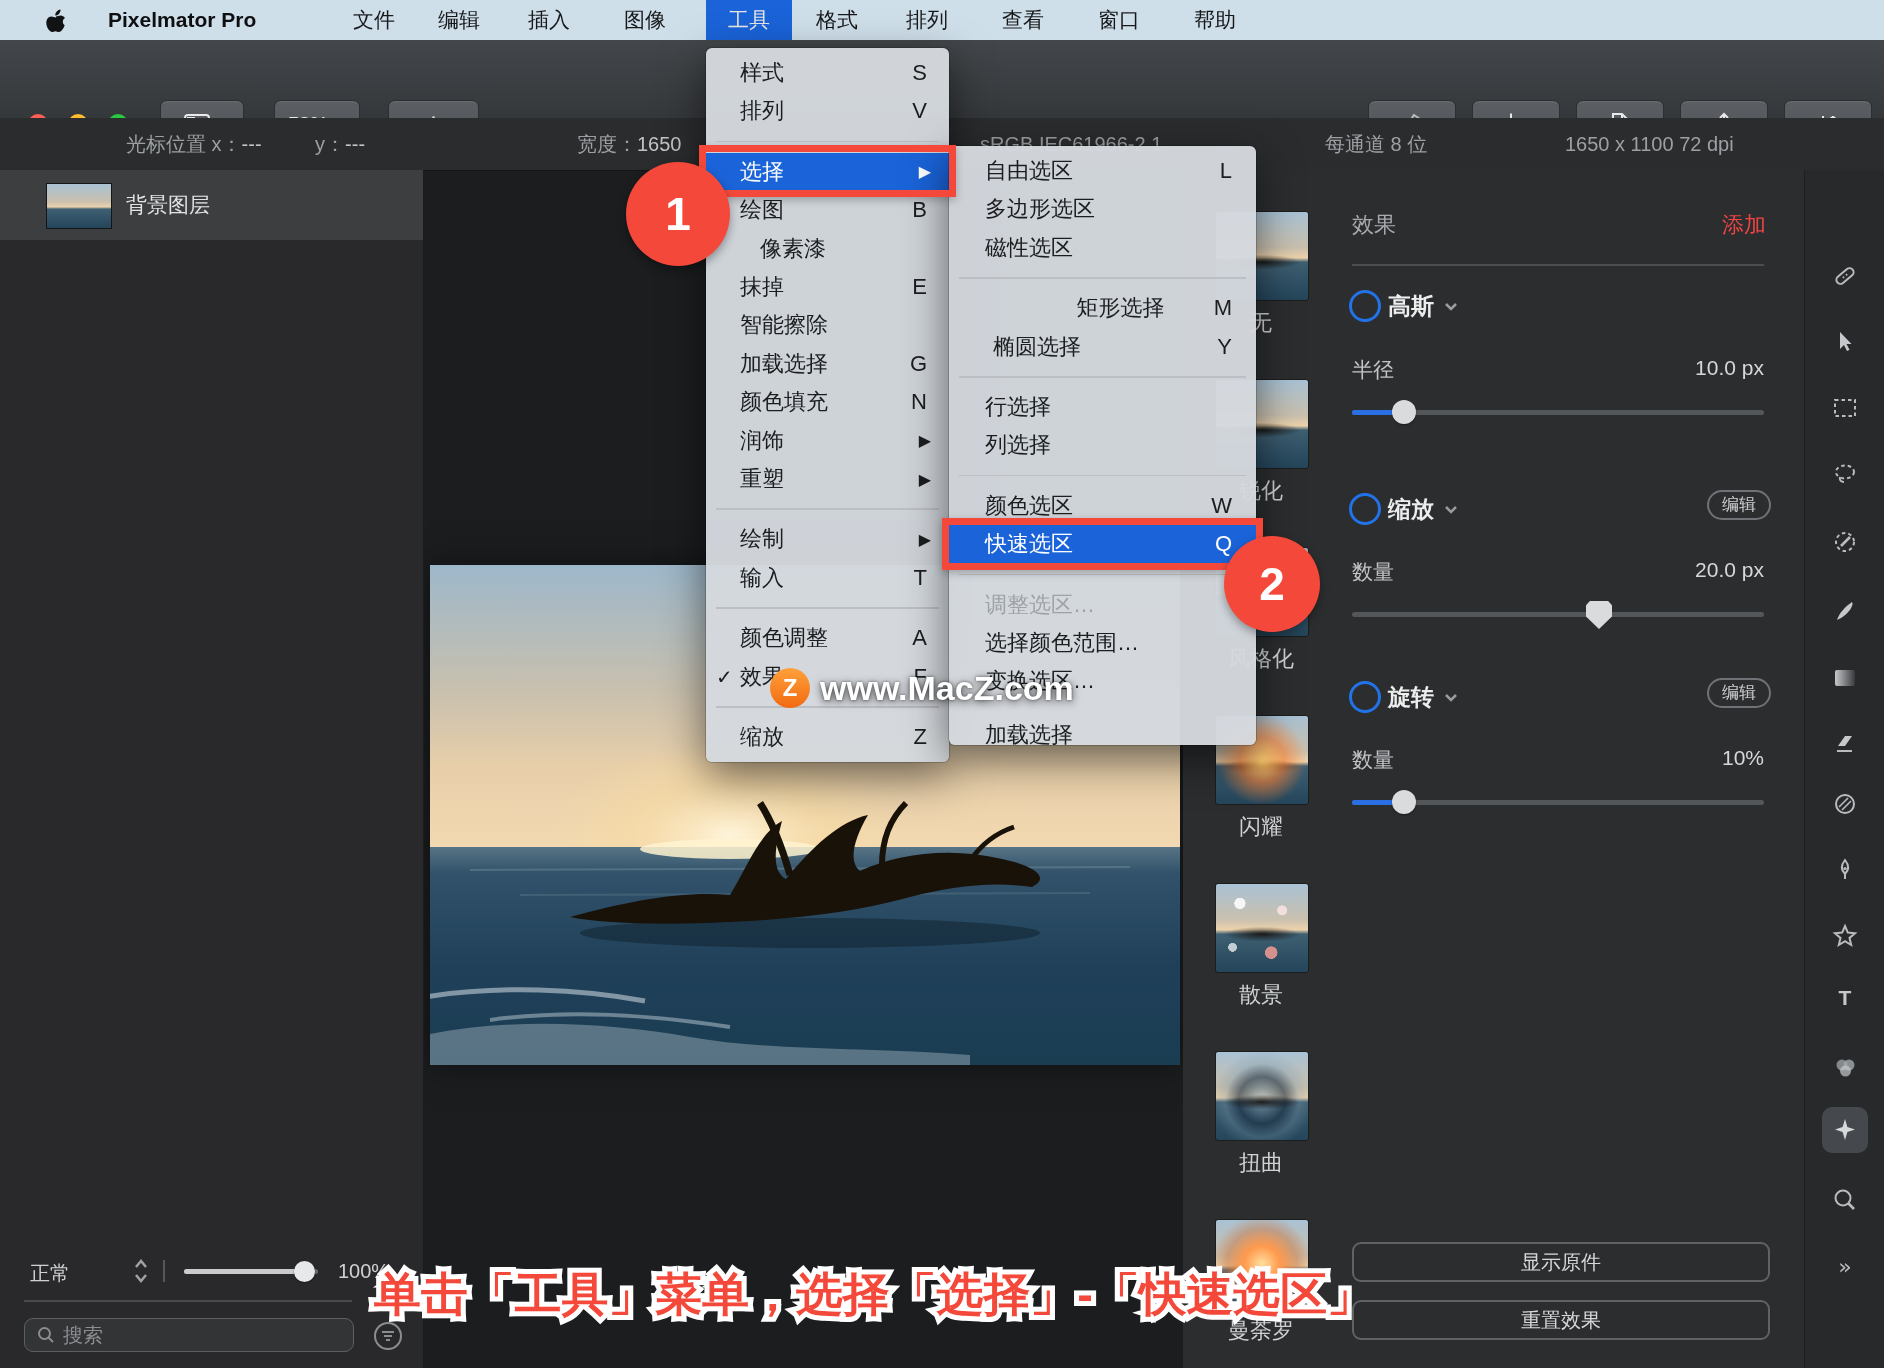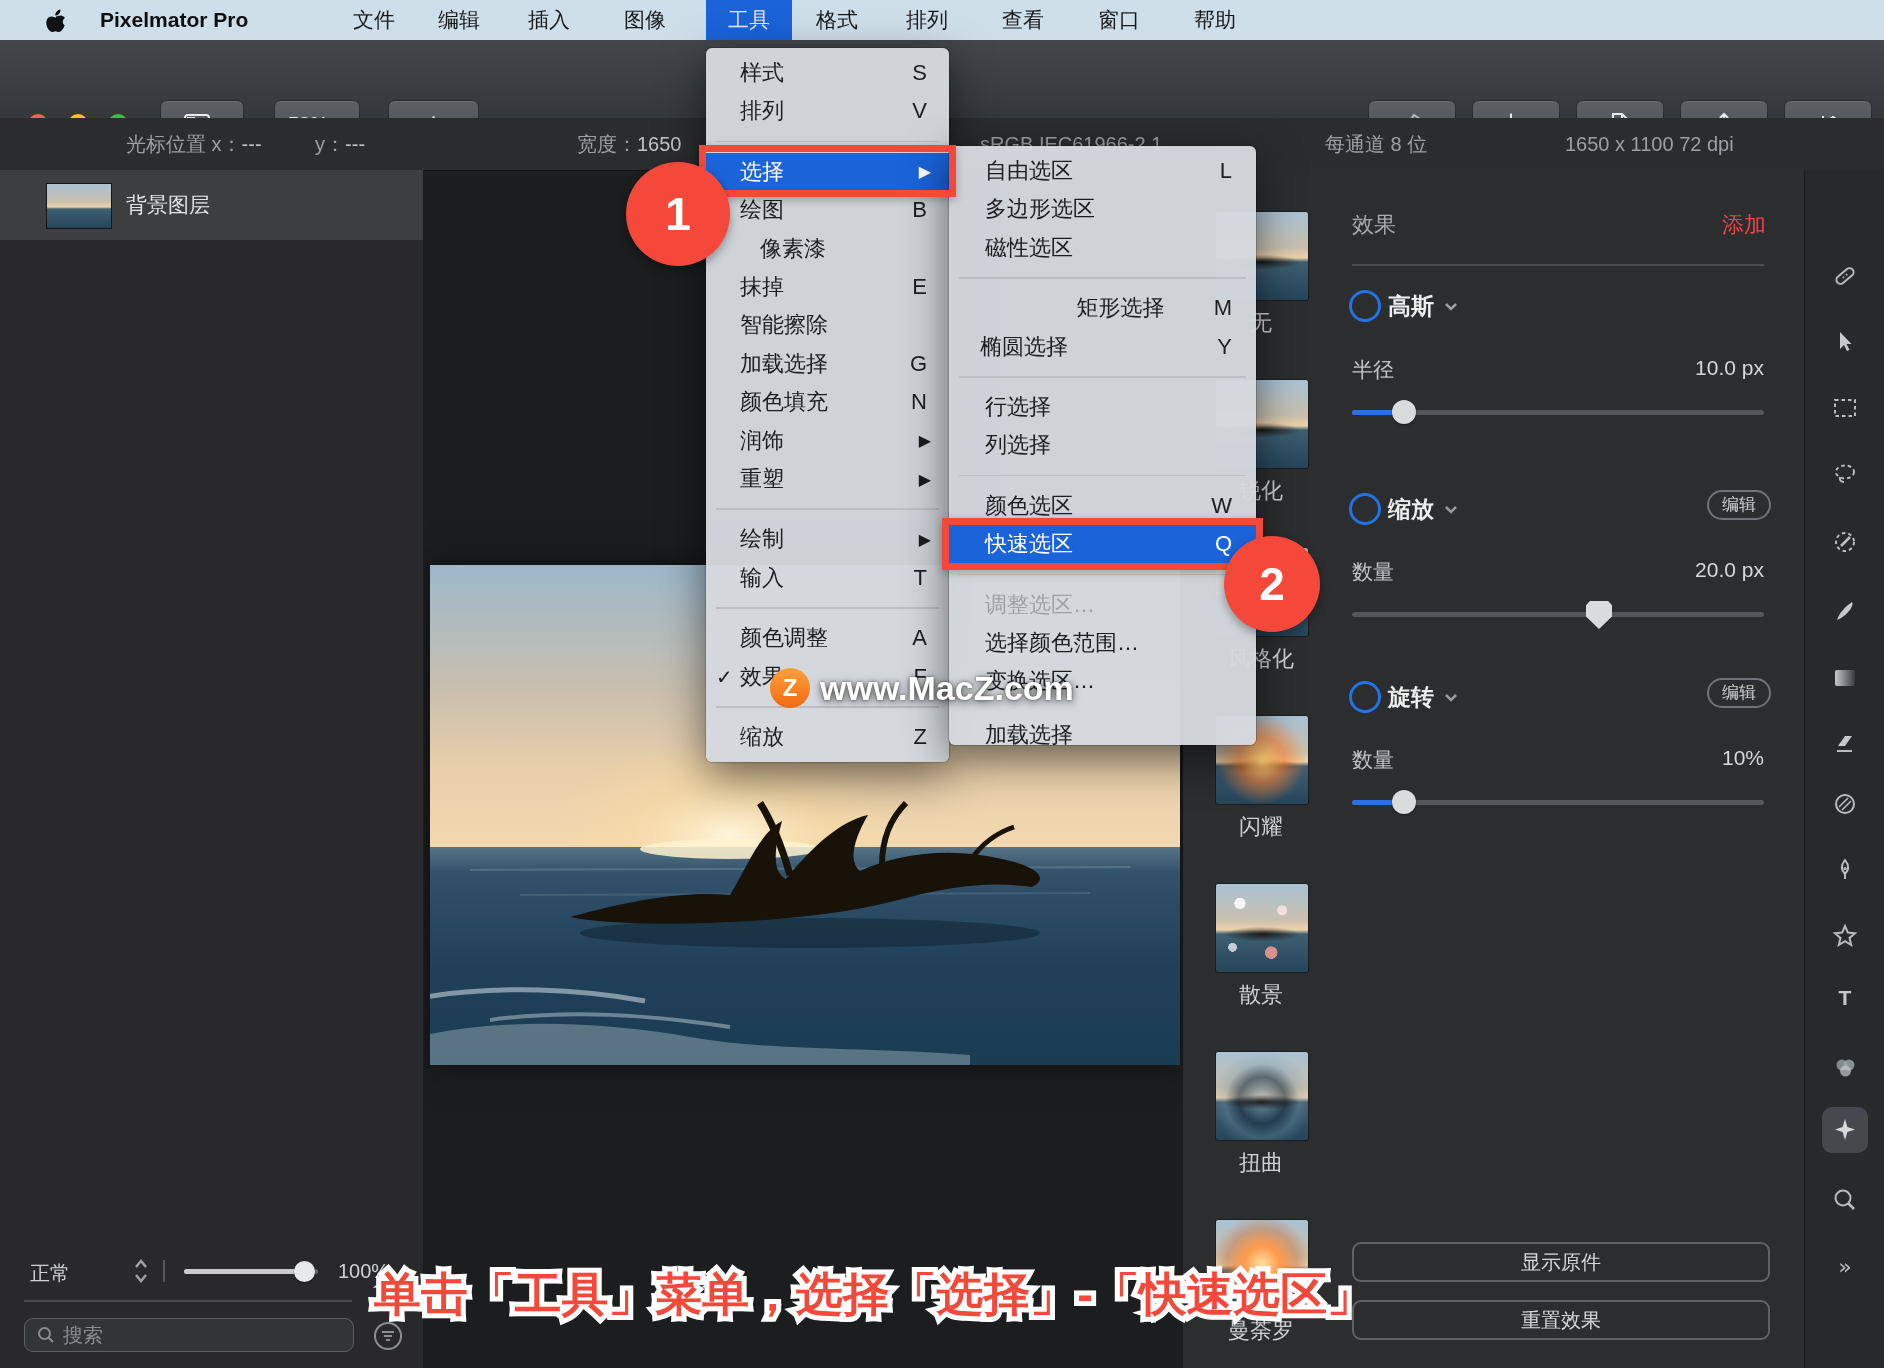--- a/index.html
+++ b/index.html
@@ -3,21 +3,21 @@
 <meta charset="utf-8">
 <style>
   html,body{margin:0;padding:0;background:#101113;}
   body{width:1884px;height:1368px;position:relative;overflow:hidden;
        font-family:"Liberation Sans","DejaVu Sans",sans-serif;
        -webkit-font-smoothing:antialiased;}
   
   .menubar{position:absolute;left:0;top:0;width:1884px;height:40px;background:#cfdfea;z-index:25;}
   .mb-item{position:absolute;top:0;height:40px;line-height:40px;font-size:21px;color:#16181a;}
   .mb-item.active{background:#1a63d8;color:#e5e5e5;padding:0 22px;}
-  .mb-app{position:absolute;left:100px;top:0;height:56px;line-height:40px;font-size:21px;font-weight:bold;color:#0e0f11;}
+  .mb-app{position:absolute;left:108px;top:0;height:56px;line-height:40px;font-size:21px;font-weight:bold;color:#0e0f11;}
   
   .toolbar{position:absolute;left:0;top:40px;width:1884px;height:78px;z-index:4;
            background:linear-gradient(#43464a,#35383b);border-bottom:1px solid #1d1e20;}
   .tlight{position:absolute;top:74px;width:20px;height:20px;border-radius:50%;}
   .tb-btn{position:absolute;top:60px;height:46px;border-radius:7px;
           background:linear-gradient(#5c5f64,#4b4e53);border:1px solid #2c2e31;
           box-shadow:inset 0 1px 0 rgba(255,255,255,.08);
           display:flex;align-items:center;justify-content:center;color:#e8e9ea;}
   .tb-txt{font-size:20px;font-weight:bold;color:#e8e9ea;display:flex;align-items:center;gap:6px;}
   .doc-title{position:absolute;left:946px;top:40px;height:78px;line-height:78px;font-size:21px;color:#cfd1d3;z-index:3;}
@@ -504,21 +504,21 @@
     </div>
     <div class="m-row" style="top: 82.8px;">
       <span class="lab" style="margin-left: 36px;">磁性选区</span>
     </div>
     <div class="m-sep" style="top: 131.2px;"></div>
     <div class="m-row" style="top: 143.2px; justify-content: center;">
       <span class="lab" style="margin-left: 36px;">矩形选择</span>
       <span class="sc" style="right: 24px;">M</span>
     </div>
     <div class="m-row" style="top: 181.6px;">
-      <span class="lab" style="margin-left: 31px;">椭圆选择</span>
+      <span class="lab" style="margin-left: 44px;">椭圆选择</span>
       <span class="sc" style="right: 24px;">Y</span>
     </div>
     <div class="m-sep" style="top: 230px;"></div>
     <div class="m-row" style="top: 242px;">
       <span class="lab" style="margin-left: 36px;">行选择</span>
     </div>
     <div class="m-row" style="top: 280.4px;">
       <span class="lab" style="margin-left: 36px;">列选择</span>
     </div>
     <div class="m-sep" style="top: 328.8px;"></div>

